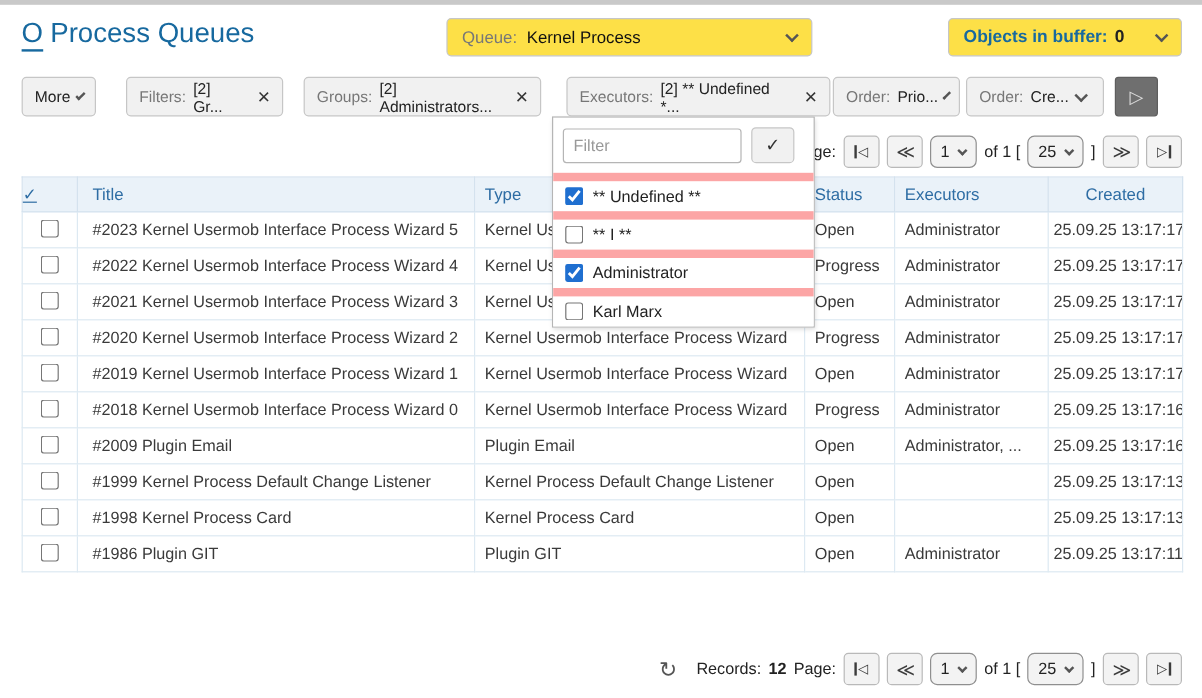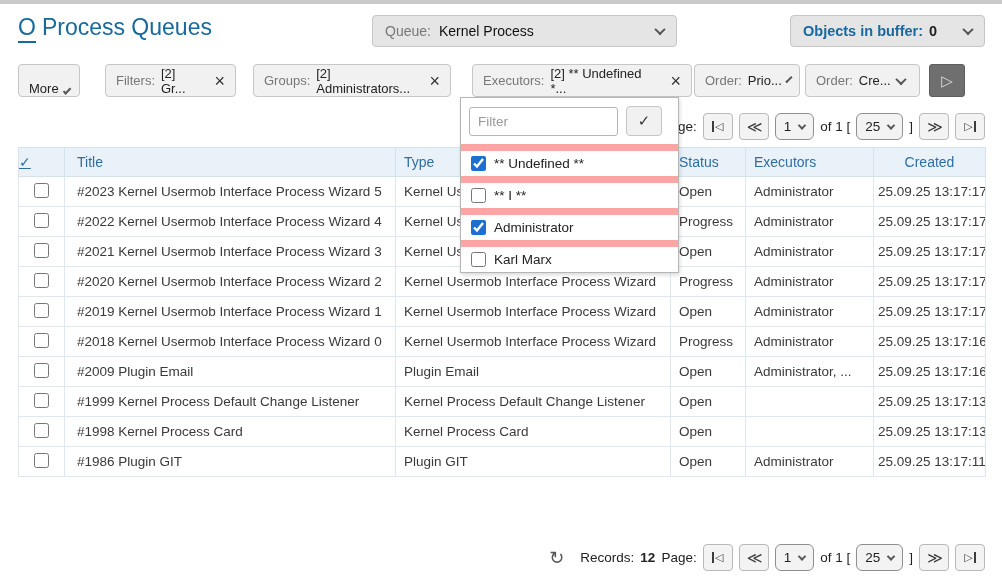--- a/index.html
+++ b/index.html
@@ -6,40 +6,40 @@
   html,body { width:1002px; height:582px; overflow:hidden; background:#fff;
     font-family:"Liberation Sans", sans-serif; position:relative; }
   .abs { position:absolute; }
 
   .topbar { left:0; top:0; width:1002px; height:4px; background:#c9c9c9; }
 
   
   .page-title { left:18px; top:14px; font-size:23px; color:#17699f; }
   .page-title .logo-o { border-bottom:2px solid #17699f; padding-bottom:1px; margin-right:6px; }
 
-  .hbtn { background:#e5e5e5; border:1px solid #c6c6c6; border-radius:4px;
+  .hbtn { background:#fde047; border:1px solid #c6c6c6; border-radius:4px;
     display:flex; align-items:center; padding:0 12px; }
   .queue-btn { left:372px; top:15px; width:305px; height:32px; font-size:14px; gap:8px;}
   .queue-btn .lbl { color:#777; }
   .queue-btn .val { color:#111; }
   .buffer-btn { left:790px; top:15px; width:195px; height:32px; font-size:14.5px; gap:6px;}
   .buffer-btn .lbl { color:#17699f; font-weight:bold; }
   .buffer-btn .val { color:#222; font-weight:bold; }
   .spacer { flex:1; }
 
   .chev { display:inline-block; width:8px; height:8px; border-right:2px solid #555;
     border-bottom:2px solid #555; transform:rotate(45deg) translate(-1px,-1px); }
 
   
   .chip { position:absolute; top:64px; height:33px; background:#f1f1f1;
     border:1px solid #c6c6c6; border-radius:4px; display:flex; align-items:center;
     padding:0 10px; font-size:13px; color:#222; gap:6px; }
   .chip .lbl { color:#777; }
   .chip .x { font-size:18px; color:#333; margin-left:6px; line-height:1; }
-  .chip-more { left:18px; width:62px; justify-content:center;align-items:flex-end; }
+  .chip-more { left:18px; width:62px; justify-content:center; }
   .chip-filters { left:105px; width:131px; }
   .chip-groups { left:253px; width:198px; }
   .chip-executors { left:472px; width:220px; }
   .chip-order1 { left:694px; width:106px; }
   .chip-order2 { left:805px; width:115px; }
   .play-btn { left:929px; top:64px; width:36px; height:33px; background:#6f6f6f;
     border:1px solid #5e5e5e; border-radius:3px; display:flex; align-items:center;
     justify-content:center; color:#dcdcdc; font-size:15px; }
 
   

